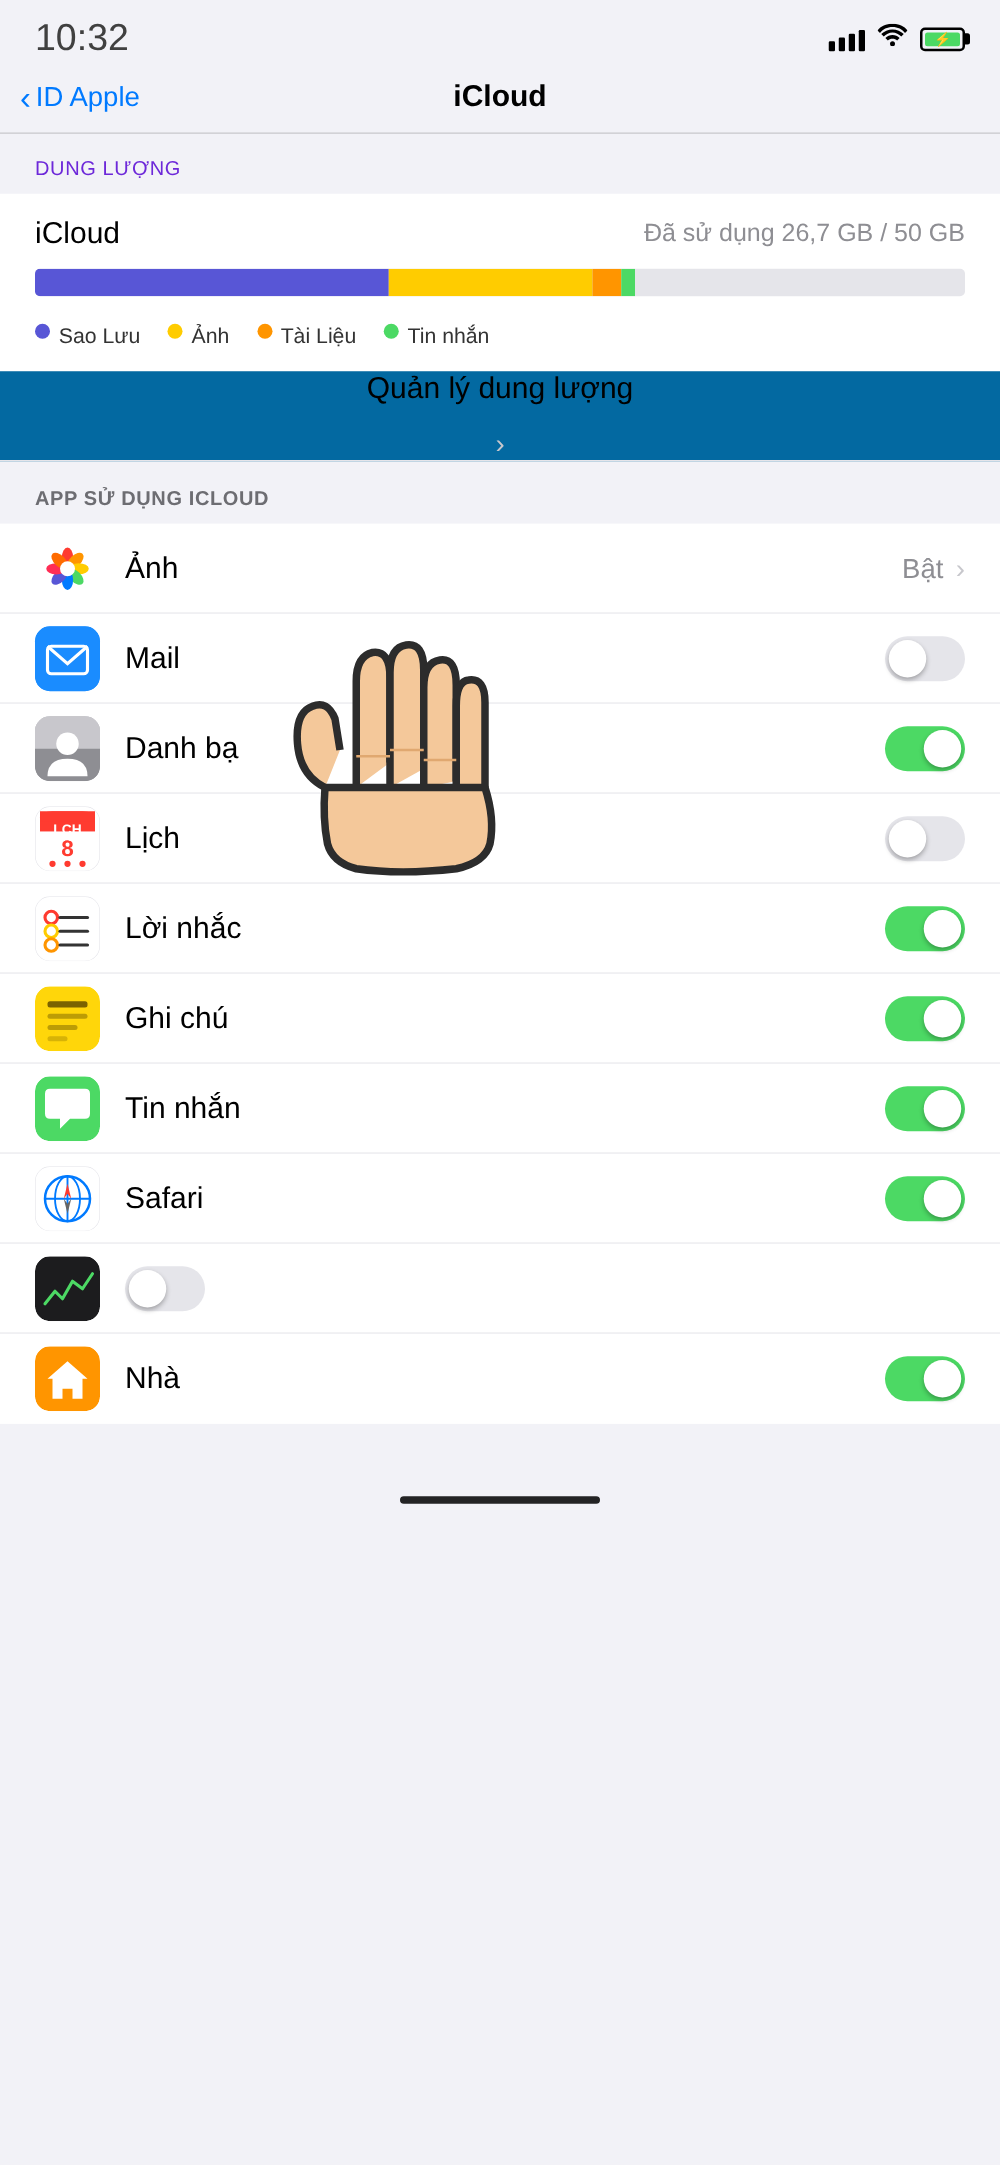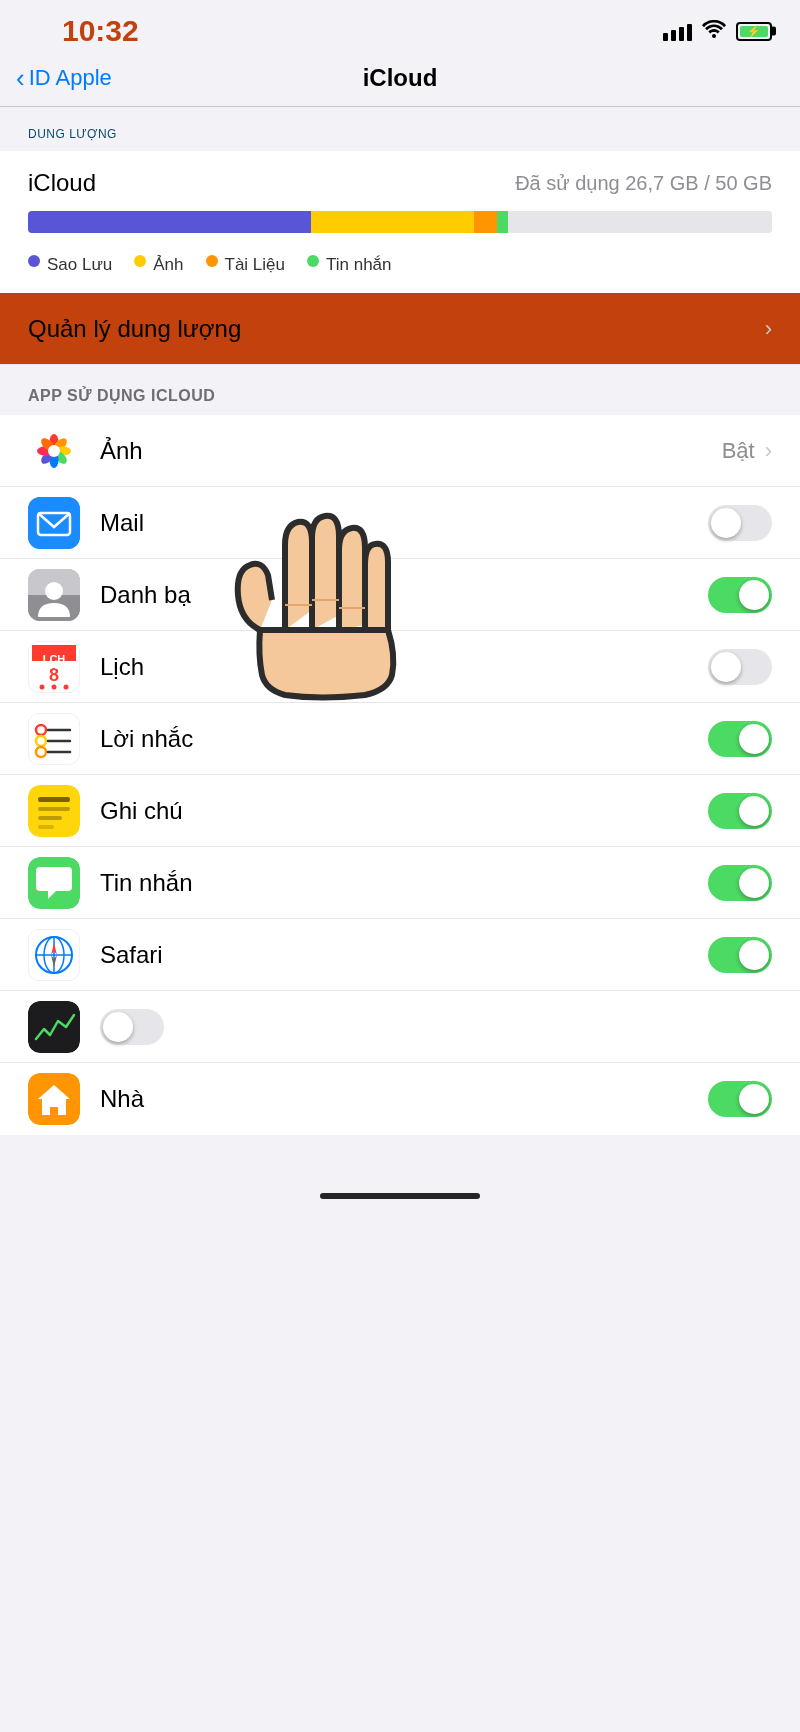--- a/index.html
+++ b/index.html
@@ -15,23 +15,22 @@
     
     .status-bar {
       display: flex;
       justify-content: space-between;
       align-items: center;
       padding: 14px 28px 8px;
       background: #f2f2f7;
     }
     .status-time {
       font-size: 30px;
-      font-weight: 700;
-      color: #c2410c;
-      margin-left: 34px;
+      font-weight: 400;
+      color: #404040;
     }
     .status-icons {
       display: flex;
       align-items: center;
       gap: 10px;
     }
     .signal-bars {
       display: flex;
       align-items: flex-end;
       gap: 3px;
@@ -114,23 +113,23 @@
     }
     .nav-title {
       font-size: 24px;
       font-weight: 600;
       color: #000;
     }
 
     
     .section-header {
       padding: 20px 28px 10px;
-      font-size: 12px;
+      font-size: 16px;
       font-weight: 400;
-      color: #0c4a6e;
+      color: #6d28d9;
       text-transform: uppercase;
       letter-spacing: 0.5px;
     }
 
     
     .card {
       background: #fff;
       margin: 0;
     }
 
@@ -207,21 +206,22 @@
       padding: 0 28px;
       min-height: 72px;
       border-bottom: 1px solid #e5e5ea;
       position: relative;
       cursor: pointer;
     }
     .list-row:last-child {
       border-bottom: none;
     }
     .list-row-highlighted {
-      background: #c2410c;
+      background: #0369a1;
+      flex-direction: column;
     }
     .row-icon {
       width: 52px;
       height: 52px;
       border-radius: 12px;
       margin-right: 20px;
       flex-shrink: 0;
       display: flex;
       align-items: center;
       justify-content: center;

